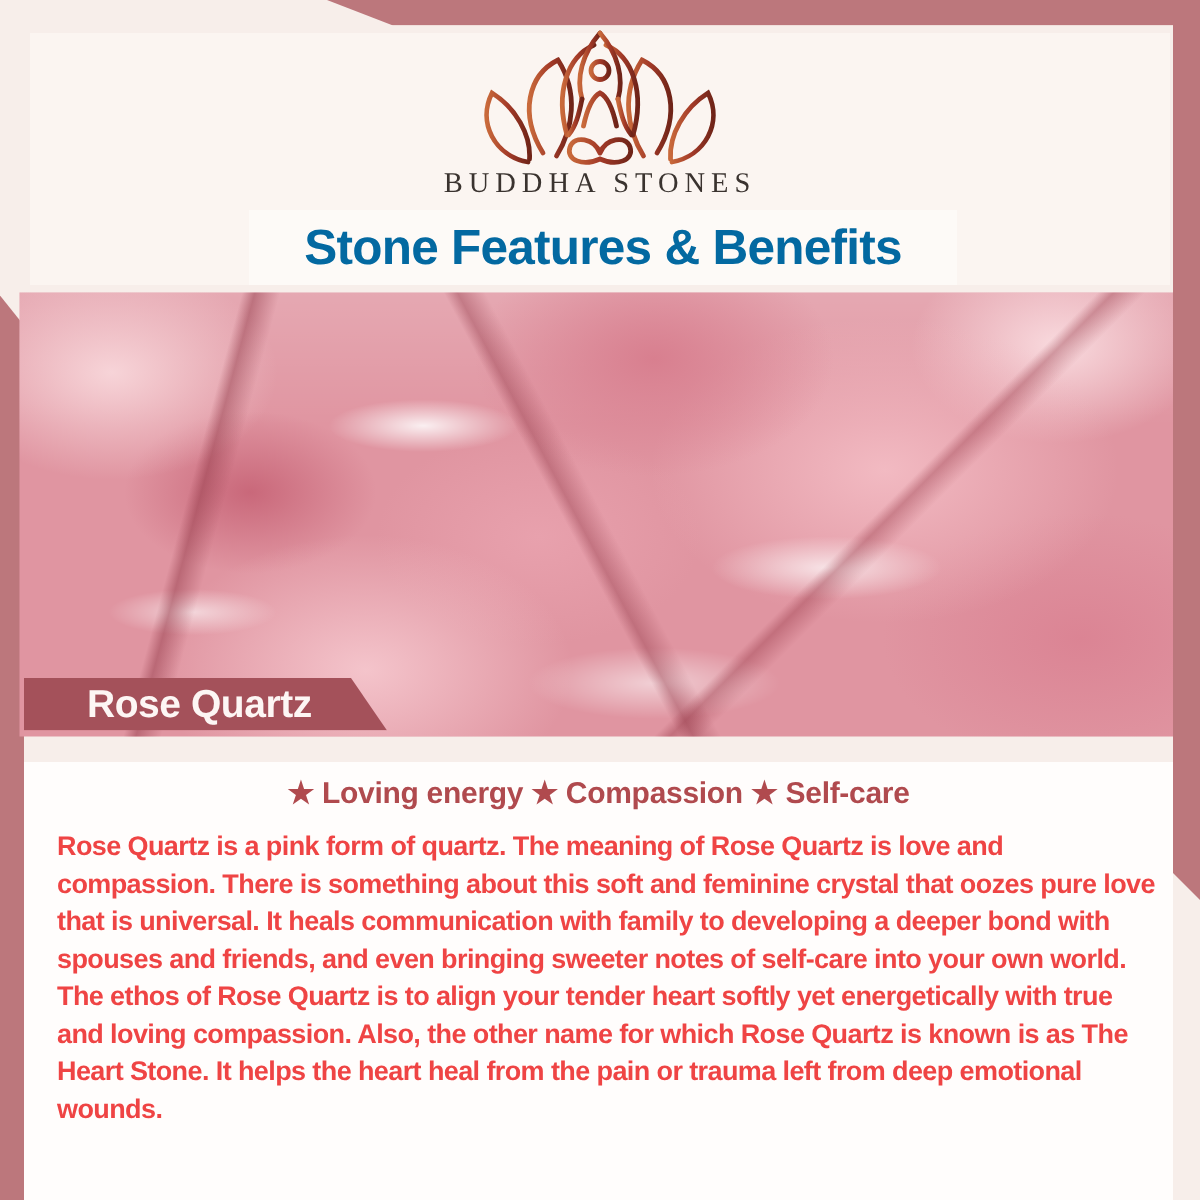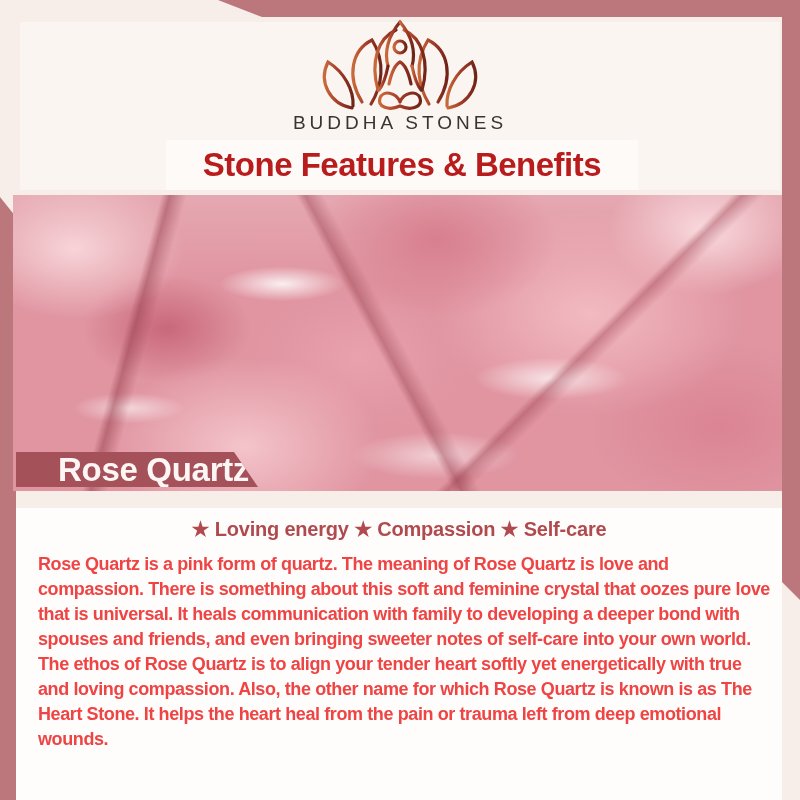--- a/index.html
+++ b/index.html
@@ -22,31 +22,31 @@
     clip-path:polygon(0 0,583px 0,606px 18px,0 18px);}
   .frame-left{left:0;top:197px;width:16px;height:603px;
     clip-path:polygon(0 0,16px 20px,16px 603px,0 603px);}
   
   .logo-panel{position:absolute;left:20px;top:22px;width:760px;height:168px;
     background:rgba(255,252,250,0.45);}
   .logo{position:absolute;left:50%;top:18px;transform:translateX(-50%);}
   .brand-name{
     position:absolute;left:0;top:112px;width:100%;
     text-align:center;
-    font-family:Liberation Sans, sans-serif;
+    font-family:Liberation Serif, serif;
     font-size:19px;letter-spacing:4px;color:#3a332f;
   }
   .title-box{
     position:absolute;left:166px;top:140px;width:472px;height:50px;
     background:#fdfaf7;
   }
   .title-box .title{
     display:block;width:100%;text-align:center;
     font-size:33px;font-weight:bold;letter-spacing:-0.5px;
-    line-height:50px;color:#b91c1c;
+    line-height:50px;color:#0369a1;
   }
   
   .photo{
     position:absolute;left:13px;top:195px;width:769px;height:296px;
     background-color:#e095a1;
     background-image:
       linear-gradient(105deg,transparent 17.5%,rgba(140,50,65,.45) 18.5%,transparent 20.5%),
       linear-gradient(62deg,transparent 47.5%,rgba(140,50,65,.38) 48.5%,transparent 50.5%),
       linear-gradient(135deg,transparent 67.5%,rgba(150,55,70,.4) 68.5%,transparent 70.5%),
       radial-gradient(90px 25px at 35% 30%,rgba(255,255,255,.85),transparent 70%),
@@ -64,21 +64,21 @@
       linear-gradient(180deg,rgba(255,255,255,.18),rgba(255,255,255,0) 30%);
   }
   
   .stone-banner{
     position:absolute;left:16px;top:452px;width:242px;height:35px;
     background:#a4515a;
     clip-path:polygon(0 0,218px 0,242px 35px,0 35px);
   }
   .stone-banner .stone-name{
     display:block;padding-left:42px;
-    font-size:33px;font-weight:bold;line-height:35px;color:#fdf6f4;
+    font-size:26px;font-weight:bold;line-height:35px;color:#fdf6f4;
     letter-spacing:-0.3px;
   }
   
   .content-box{
     position:absolute;left:16px;top:508px;width:766px;height:351px;
     background:#fffdfc;overflow:hidden;
   }
   .feature-line{
     text-align:center;font-weight:bold;font-size:20px;line-height:28px;
     color:#b04a4e;letter-spacing:-0.2px;

